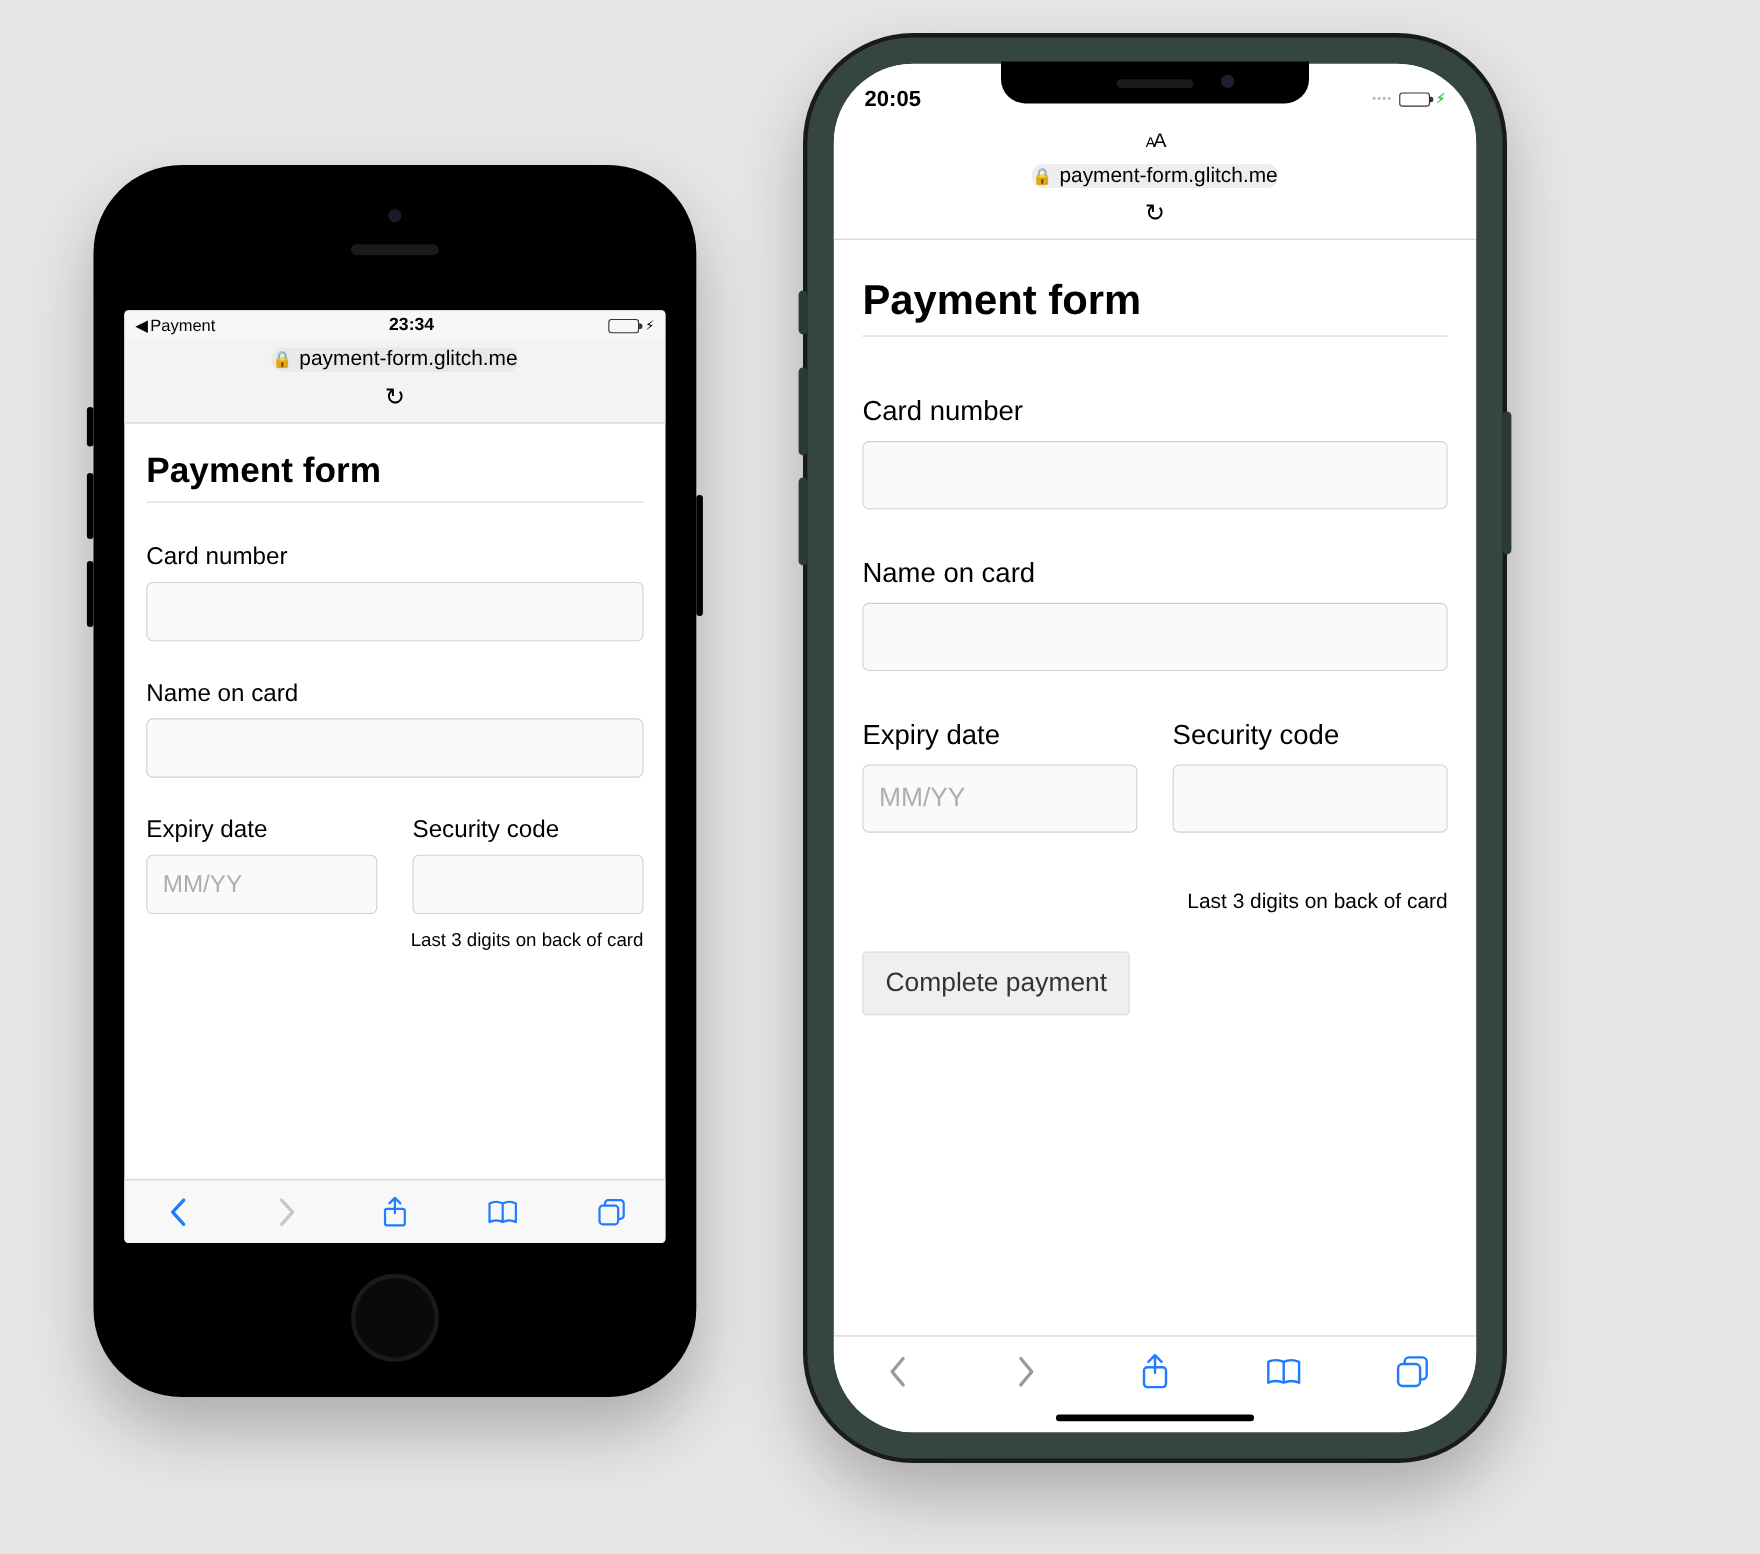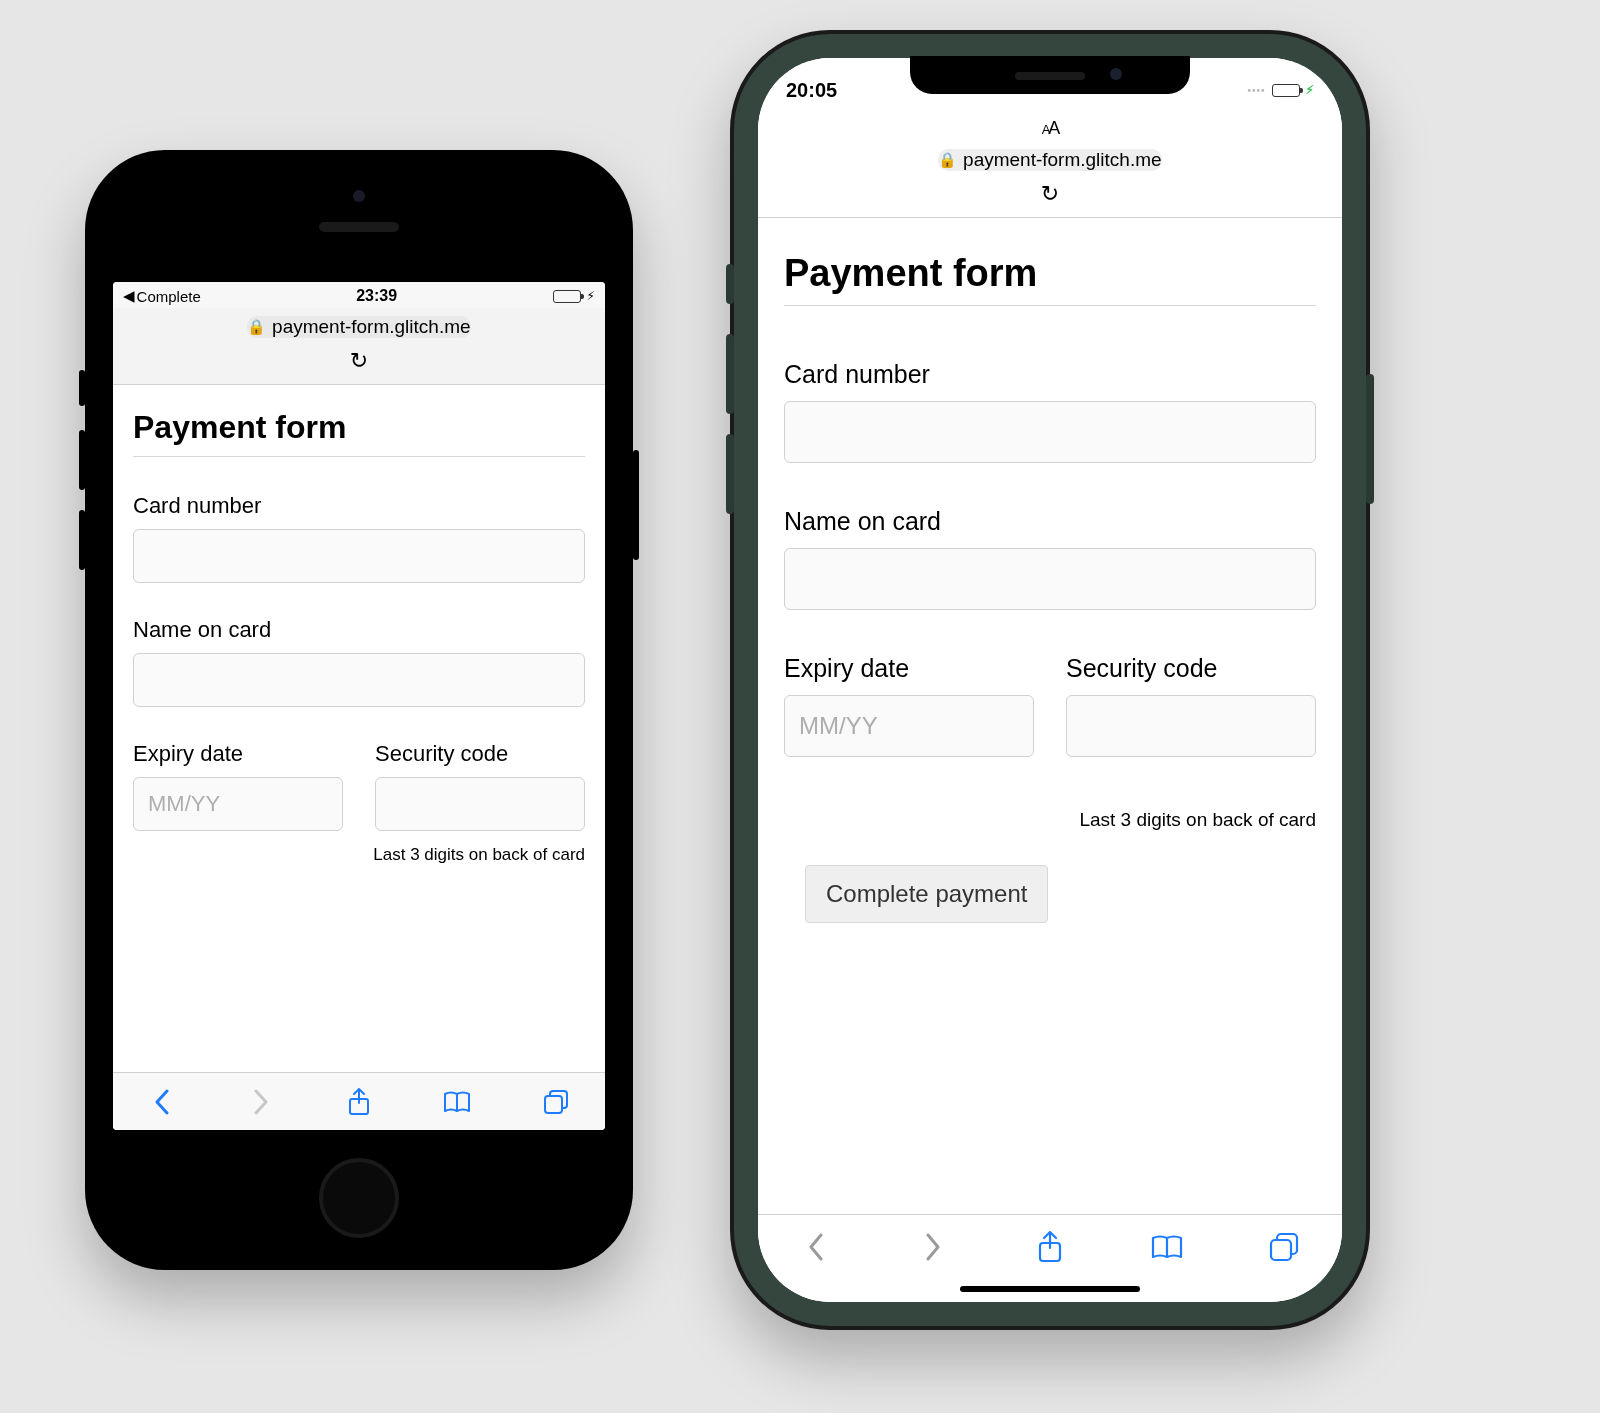--- a/index.html
+++ b/index.html
@@ -151,21 +151,20 @@
   .page.large .field input { height:62px; font-size:24px;}
   .field input::placeholder{ color:#aeaeae; }
   .row2 { display:flex; gap:32px; }
   .row2 .field { flex:1; margin-bottom:6px;}
   .hint { font-size:17px; text-align:right; margin-top:8px; }
   .page.large .hint { font-size:19px; }
   .submit-btn {
     margin-top: 34px; padding: 14px 20px; font-size:24px;
     background:#efefef; border:1px solid #d8d8d8; border-radius:4px;
     color:#333;
-    margin-left:21px;
   }
 
   
   .safari-toolbar {
     position:absolute; bottom:0; left:0; right:0; height:58px;
     background:#f8f8f8; border-top:1px solid #d0d0d0;
     display:flex; align-items:center; justify-content:space-around;
     font-size:28px;
   }
   .iphone11 .safari-toolbar { height:88px; padding-bottom:24px; background:#fff; font-size:30px;}
@@ -187,24 +186,24 @@
     <div class="camera"></div>
     <div class="speaker"></div>
   </div>
 
   <div class="screen">
 
     <div class="status-bar">
       <div class="status-left">
         <span class="back-chip">
           <span>◀</span>
-          <span>Complete</span>
+          <span>Payment</span>
         </span>
       </div>
-      <div style="font-weight:600;">23:39</div>
+      <div style="font-weight:600;">23:34</div>
       <div class="status-right">
         <span class="battery"><span class="fill w90"></span></span>
         <span class="bolt">⚡︎</span>
       </div>
     </div>
 
     <div class="url-bar">
       <div class="url-pill">
         <span class="lock">🔒</span>
         <span>payment-form.glitch.me</span>

